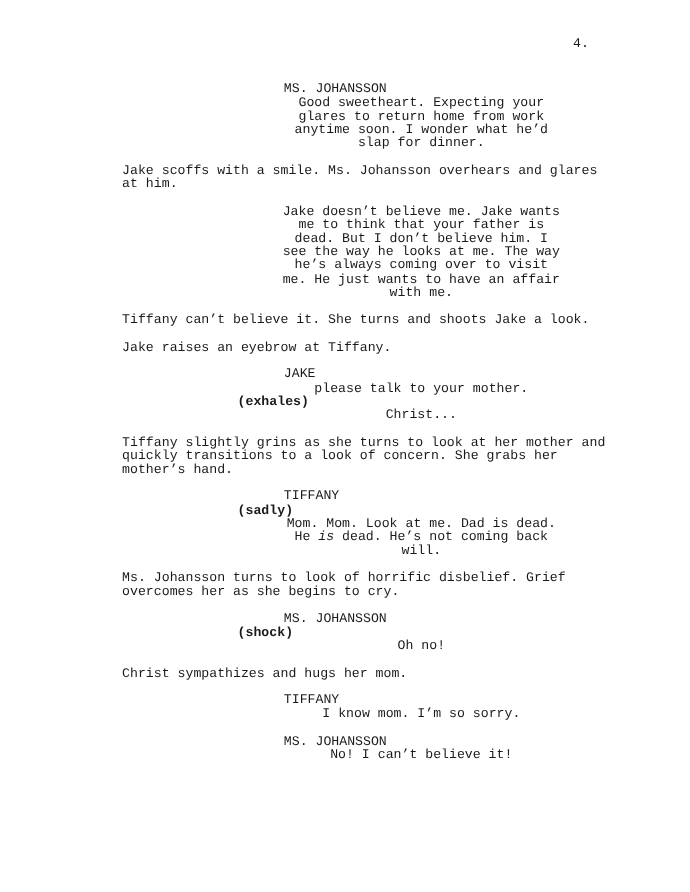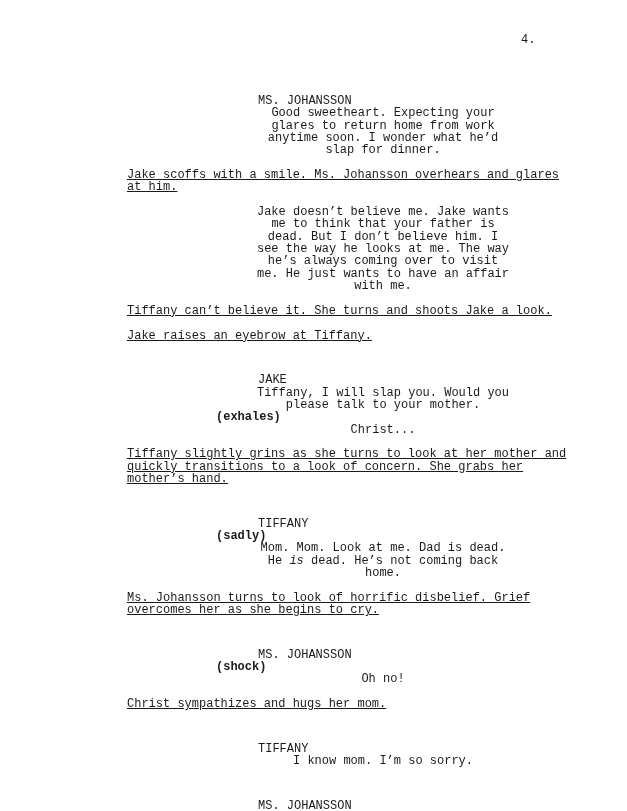--- a/index.html
+++ b/index.html
@@ -6,22 +6,22 @@
     body { width: 627px; height: 811px; position: relative; overflow: hidden; }
     .page {
       position: absolute; left: 0; top: 0; width: 627px; height: 811px;
       background: #ffffff; color: #1a1a1a;
       font-family: "Liberation Mono", "DejaVu Sans Mono", monospace;
       font-size: 12px; line-height: 12.35px;
     }
     .page-number { position: absolute; left: 521px; top: 34px; white-space: pre; }
     .body { position: absolute; left: 111px; top: 75px; width: 470px; }
     .block { white-space: pre; }
-    .action { margin-left: 16px; text-decoration: underline; }
-    .character { margin-left: 147px; margin-top: 20px; }
+    .action { margin-left: 0; }
+    .character { margin-left: 147px; }
     .paren { margin-left: 105px; font-weight: bold; }
     .dialogue { margin-left: 74px; text-align: center; }
     .gap { height: 12.35px; }
     em { font-style: italic; }
   </style>
 </head>
 <body>
 
 <div class="page">
   <div class="page-number">4.</div>
@@ -49,36 +49,35 @@
       <div class="block dialogue">he’s always coming over to visit</div>
       <div class="block dialogue">me. He just wants to have an affair</div>
       <div class="block dialogue">with me.</div>
     </div>
     <div class="gap"></div>
     <div class="block action">Tiffany can’t believe it. She turns and shoots Jake a look.</div>
     <div class="gap"></div>
     <div class="block action">Jake raises an eyebrow at Tiffany.</div>
     <div class="gap"></div>
     <div class="block character">JAKE</div>
-    <div class="block dialogue">Tiffany, I will slap you. Would you</div>
     <div class="block dialogue">please talk to your mother.</div>
     <div class="block paren">(exhales)</div>
     <div class="block dialogue">Christ...</div>
     <div class="gap"></div>
     <div>
       <div class="block action">Tiffany slightly grins as she turns to look at her mother and</div>
       <div class="block action">quickly transitions to a look of concern. She grabs her</div>
       <div class="block action">mother’s hand.</div>
     </div>
     <div class="gap"></div>
     <div class="block character">TIFFANY</div>
     <div class="block paren">(sadly)</div>
     <div class="block dialogue">Mom. Mom. Look at me. Dad is dead.</div>
     <div class="block dialogue"><span>He </span><em>is</em><span> dead. He’s not coming back</span></div>
-    <div class="block dialogue">home.</div>
+    <div class="block dialogue">will.</div>
     <div class="gap"></div>
     <div class="block action">Ms. Johansson turns to look of horrific disbelief. Grief</div>
     <div class="block action">overcomes her as she begins to cry.</div>
     <div class="gap"></div>
     <div class="block character">MS. JOHANSSON</div>
     <div class="block paren">(shock)</div>
     <div class="block dialogue">Oh no!</div>
     <div class="gap"></div>
     <div class="block action">Christ sympathizes and hugs her mom.</div>
     <div class="gap"></div>

